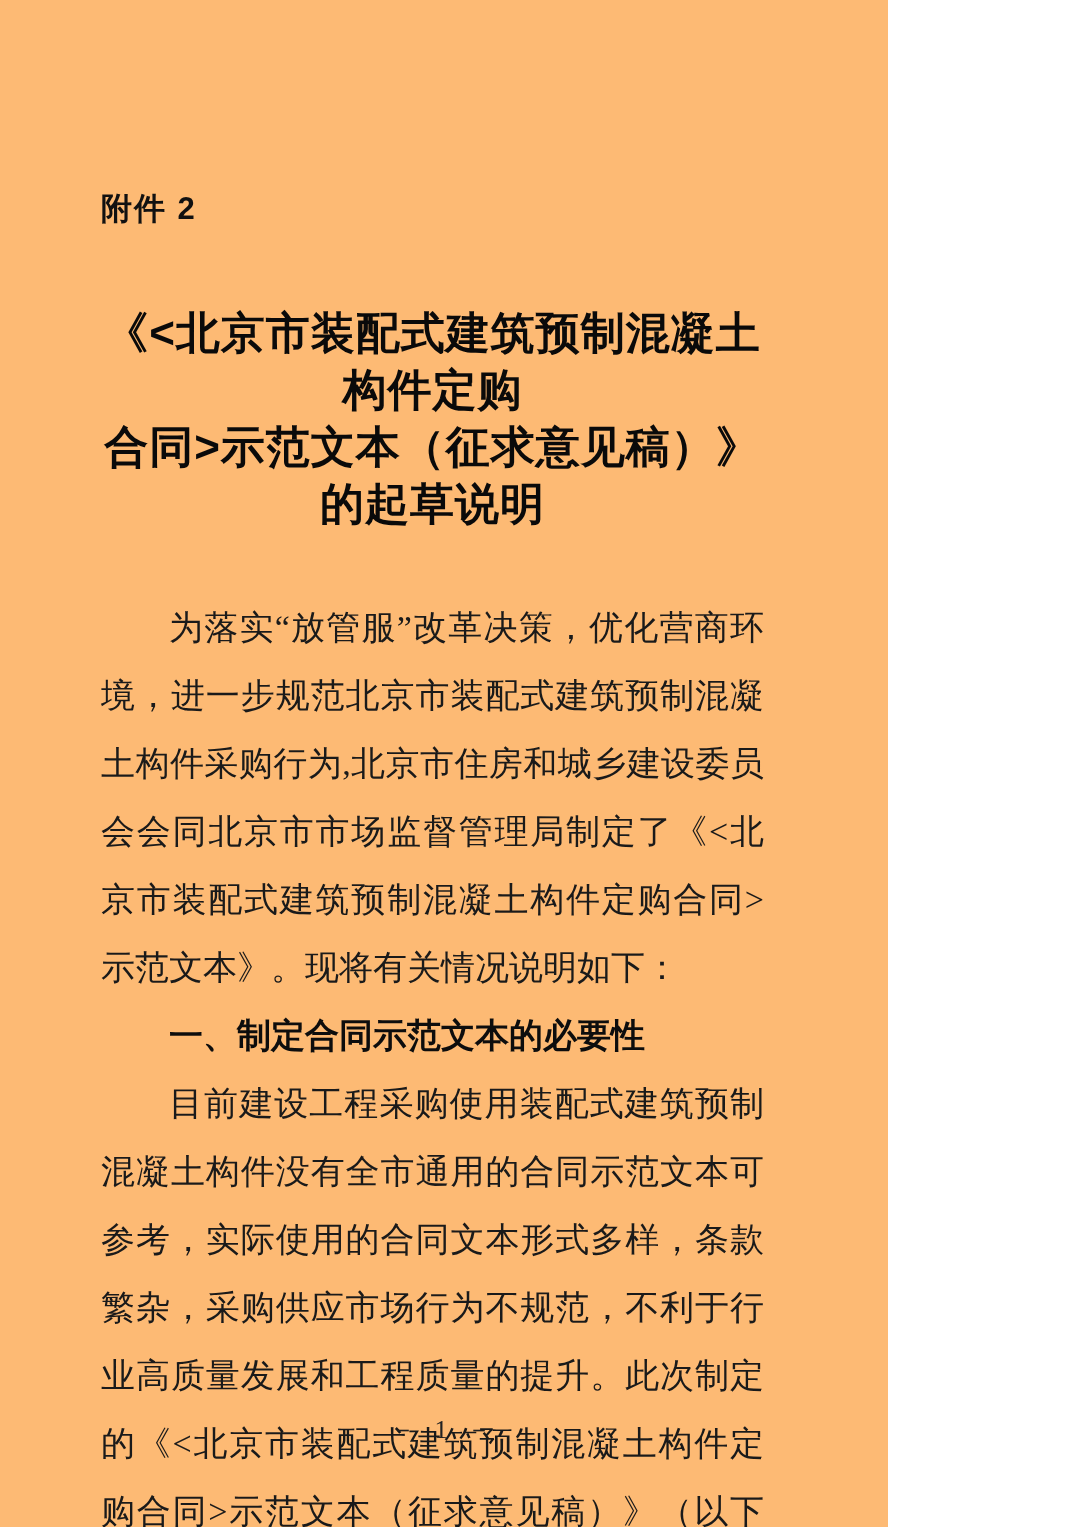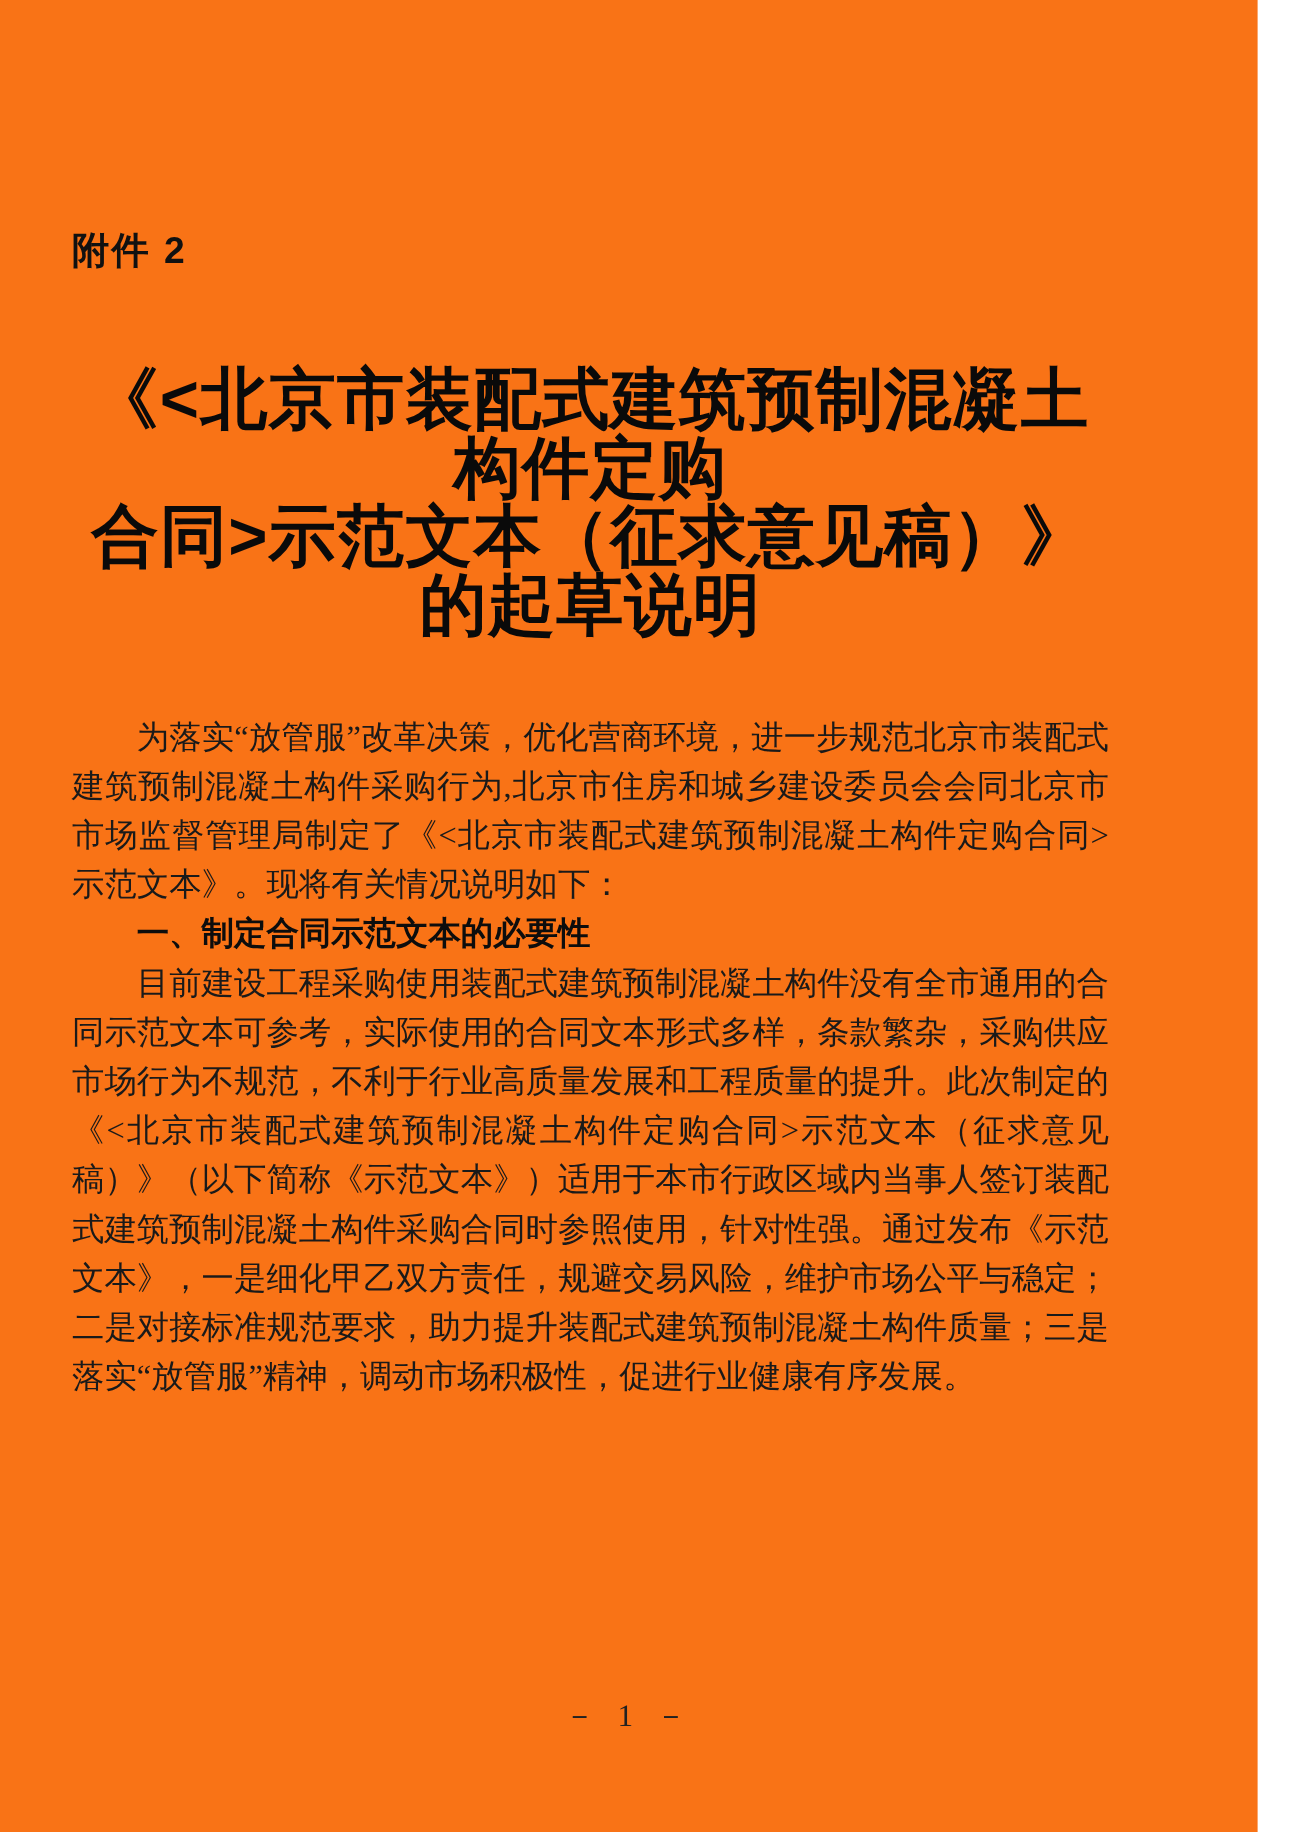--- a/index.html
+++ b/index.html
@@ -5,55 +5,55 @@
   html, body {
     margin: 0;
     padding: 0;
     background: #ffffff;
     width: 1080px;
     height: 1527px;
     overflow: hidden;
   }
   .page {
     position: relative;
-    width: 1048px;
+    width: 888px;
     height: 1527px;
-    background: #f97316;
+    background: #fdba74;
     box-sizing: border-box;
-    padding: 188px 124px 0 60px;
+    padding: 188px 124px 0 101px;
     color: #161616;
     font-family: "Liberation Serif", serif;
   }
   .attachment {
     font-family: "Liberation Sans", sans-serif;
     font-weight: bold;
     font-size: 31px;
     color: #111111;
     letter-spacing: 2px;
   }
   .title {
     margin: 74px 0 0 0;
     font-family: "Liberation Sans", sans-serif;
     font-weight: bold;
-    font-size: 56px;
+    font-size: 44px;
     line-height: 57px;
     text-align: center;
     color: #0a0a0a;
     letter-spacing: 1px;
   }
   .title .title-line {
     display: block;
   }
   .doc-body {
     margin-top: 62px;
   }
   .doc-body p {
     margin: 0;
-    font-size: 27px;
-    line-height: 41px;
+    font-size: 34px;
+    line-height: 68px;
     text-align: justify;
     text-justify: inter-ideograph;
     text-indent: 2em;
     color: #1a1a1a;
   }
   .doc-body p.heading {
     font-family: Liberation Serif, serif;
     font-weight: bold;
     color: #0d0d0d;
   }

